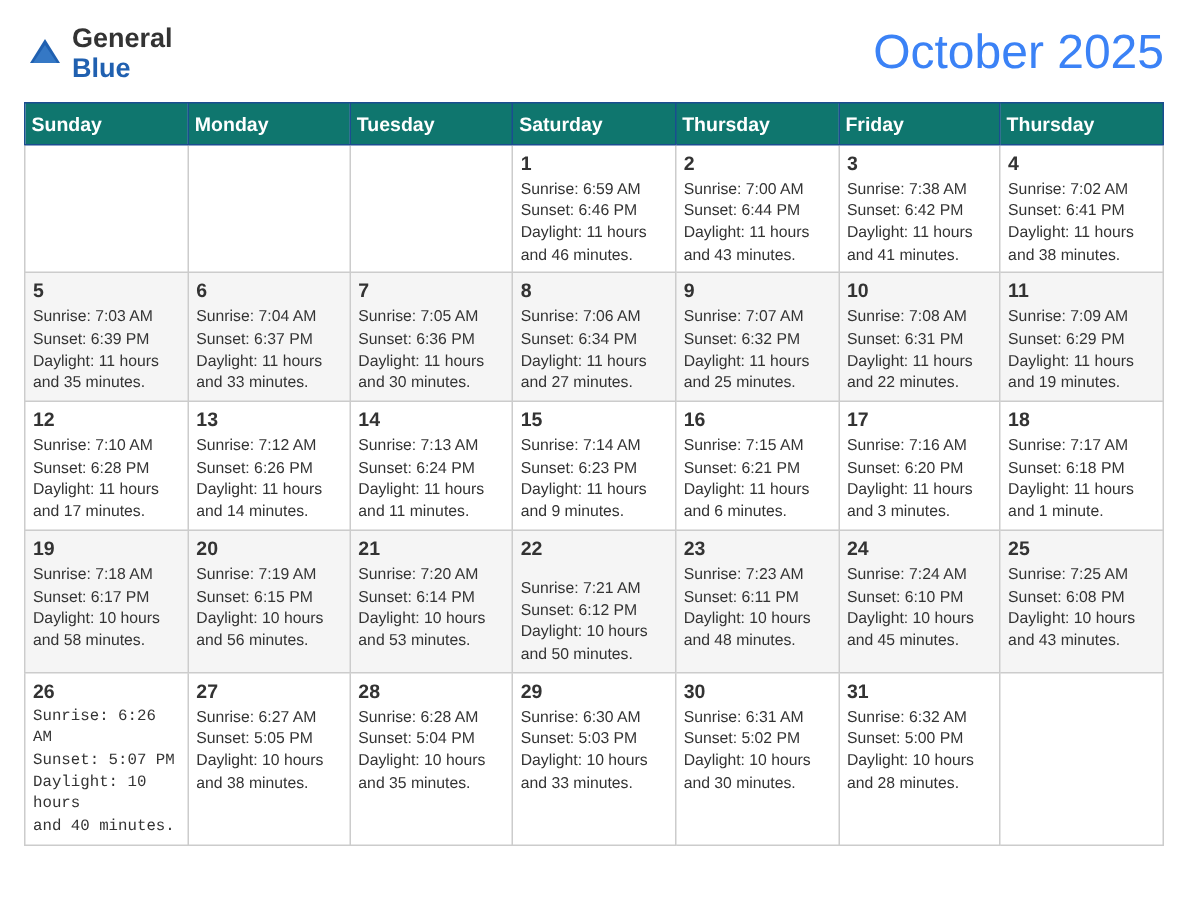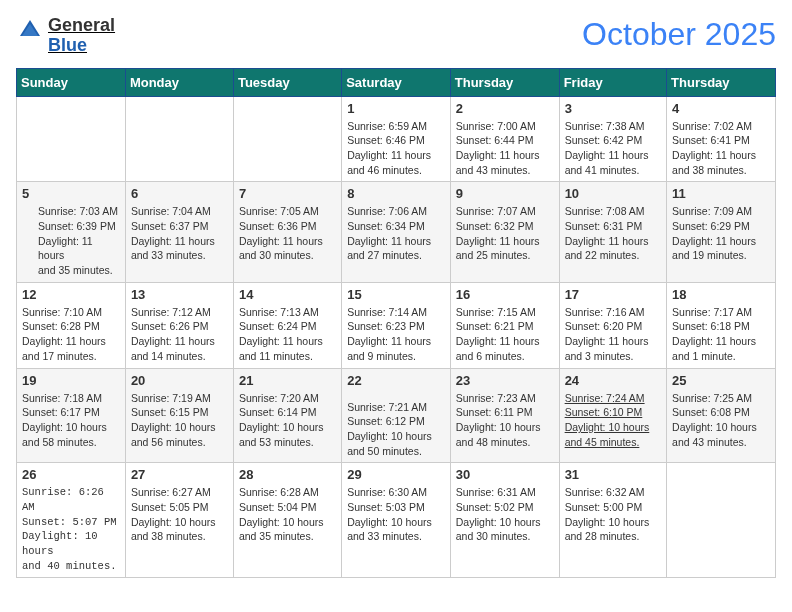--- a/index.html
+++ b/index.html
@@ -11,21 +11,21 @@
       padding: 16px;
     }
     .header {
       display: flex;
       justify-content: space-between;
       align-items: flex-start;
       margin-bottom: 12px;
     }
     .logo {
       display: flex;
-      text-decoration: underline;
+      align-items: center;
     }
     .logo-text {
       display: flex;
       flex-direction: column;
       font-size: 18px;
       font-weight: bold;
       line-height: 1.1;
     }
     .logo-general { color: #333; }
     .logo-blue { color: #2060b0; }
@@ -148,21 +148,21 @@
           <span class="day-num">4</span>
           <div class="day-info" style="white-space: pre-line;">Sunrise: 7:02 AM
 Sunset: 6:41 PM
 Daylight: 11 hours
 and 38 minutes.</div>
         </td>
       </tr>
       <tr>
         <td>
           <span class="day-num">5</span>
-          <div class="day-info" style="white-space: pre-line; margin-left: 16px;">Sunrise: 7:03 AM
+          <div class="day-info" style="white-space: pre-line;">Sunrise: 7:03 AM
 Sunset: 6:39 PM
 Daylight: 11 hours
 and 35 minutes.</div>
         </td>
         <td>
           <span class="day-num">6</span>
           <div class="day-info" style="white-space: pre-line;">Sunrise: 7:04 AM
 Sunset: 6:37 PM
 Daylight: 11 hours
 and 33 minutes.</div>
@@ -285,21 +285,21 @@
         </td>
         <td>
           <span class="day-num">23</span>
           <div class="day-info" style="white-space: pre-line;">Sunrise: 7:23 AM
 Sunset: 6:11 PM
 Daylight: 10 hours
 and 48 minutes.</div>
         </td>
         <td>
           <span class="day-num">24</span>
-          <div class="day-info" style="white-space: pre-line; text-decoration: underline;">Sunrise: 7:24 AM
+          <div class="day-info" style="white-space: pre-line;">Sunrise: 7:24 AM
 Sunset: 6:10 PM
 Daylight: 10 hours
 and 45 minutes.</div>
         </td>
         <td>
           <span class="day-num">25</span>
           <div class="day-info" style="white-space: pre-line;">Sunrise: 7:25 AM
 Sunset: 6:08 PM
 Daylight: 10 hours
 and 43 minutes.</div>

